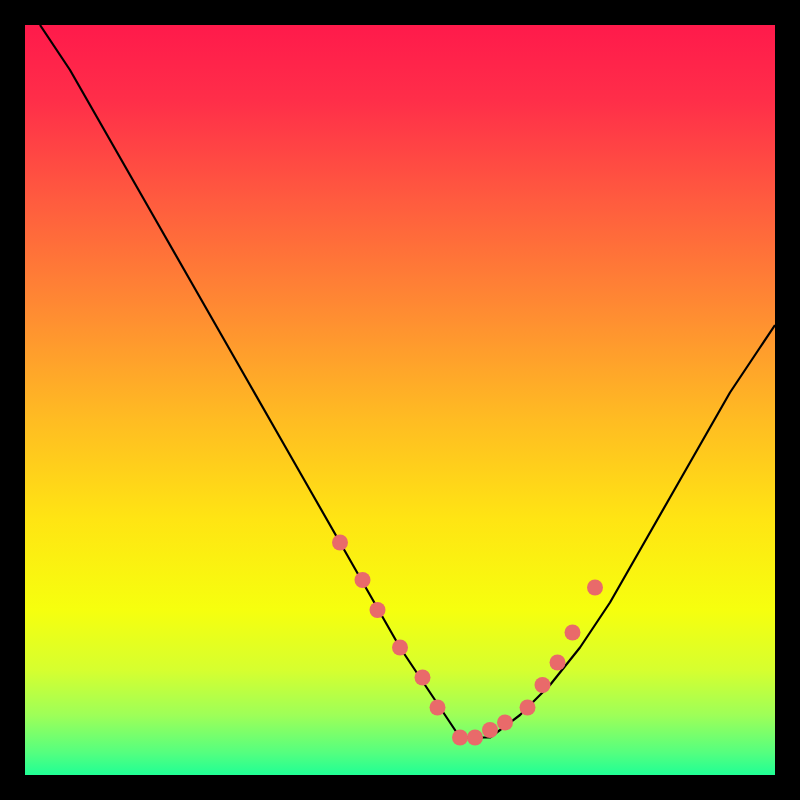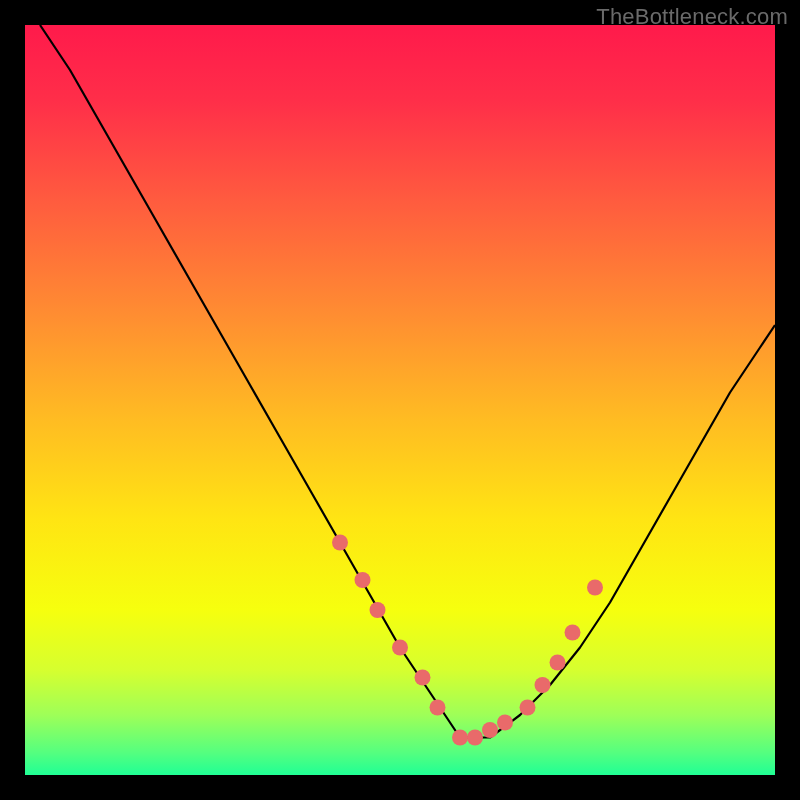--- a/index.html
+++ b/index.html
@@ -70,15 +70,14 @@
           <circle cx="480.0" cy="697.5" r="8" fill="#e96a6a"></circle>
           <circle cx="502.5" cy="682.5" r="8" fill="#e96a6a"></circle>
           <circle cx="517.5" cy="660.0" r="8" fill="#e96a6a"></circle>
           <circle cx="532.5" cy="637.5" r="8" fill="#e96a6a"></circle>
           <circle cx="547.5" cy="607.5" r="8" fill="#e96a6a"></circle>
           <circle cx="570.0" cy="562.5" r="8" fill="#e96a6a"></circle>
         </g>
     </svg>
   </div>
 
-  <div class="watermark">TheBottleneck.com</div>
 
 </div>
 
 </body></html>

